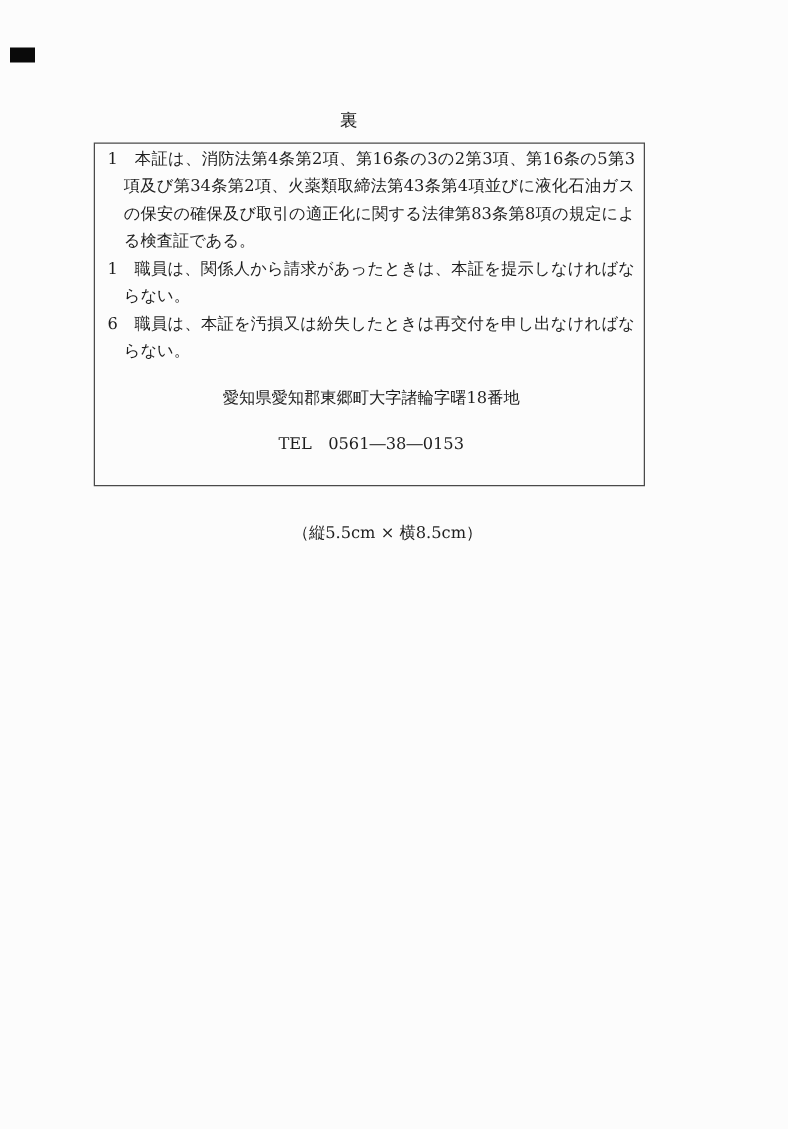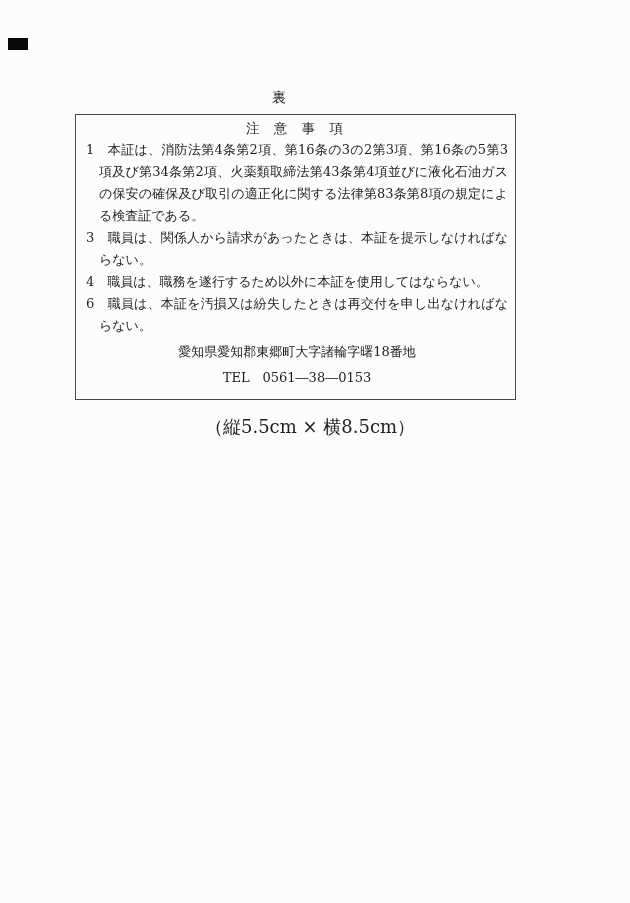--- a/index.html
+++ b/index.html
@@ -50,45 +50,43 @@
     font-weight: normal;
     letter-spacing: 5px;
   }
   .item {
     margin: 0;
     padding-left: 13px;
     text-indent: -13px;
     text-align: justify;
   }
   .address-line, .tel-line {
-    margin: 4px;
+    margin: 15px;
     text-align: center;
   }
   .size-caption {
     position: absolute;
     top: 417px;
     left: 75px;
     width: 470px;
     text-align: center;
-    font-size: 18px;
+    font-size: 13px;
     line-height: 20px;
   }
 </style>
 </head>
 <body>
 
 <div class="scan-artifact"></div>
 
 <div class="side-label">裏</div>
 
 <div class="notice-box">
-  <p class="box-title">注 意 事 項</p>
   <div>
       <p class="item">1　本証は、消防法第4条第2項、第16条の3の2第3項、第16条の5第3項及び第34条第2項、火薬類取締法第43条第4項並びに液化石油ガスの保安の確保及び取引の適正化に関する法律第83条第8項の規定による検査証である。</p>
-      <p class="item">3　職員は、関係人から請求があったときは、本証を提示しなければならない。</p>
-      <p class="item">4　職員は、職務を遂行するため以外に本証を使用してはならない。</p>
+      <p class="item">1　職員は、関係人から請求があったときは、本証を提示しなければならない。</p>
       <p class="item">6　職員は、本証を汚損又は紛失したときは再交付を申し出なければならない。</p>
     </div>
   <p class="address-line">愛知県愛知郡東郷町大字諸輪字曙18番地</p>
   <p class="tel-line">TEL　0561―38―0153</p>
 </div>
 
 <div class="size-caption">（縦5.5cm × 横8.5cm）</div>
 
 </body></html>

